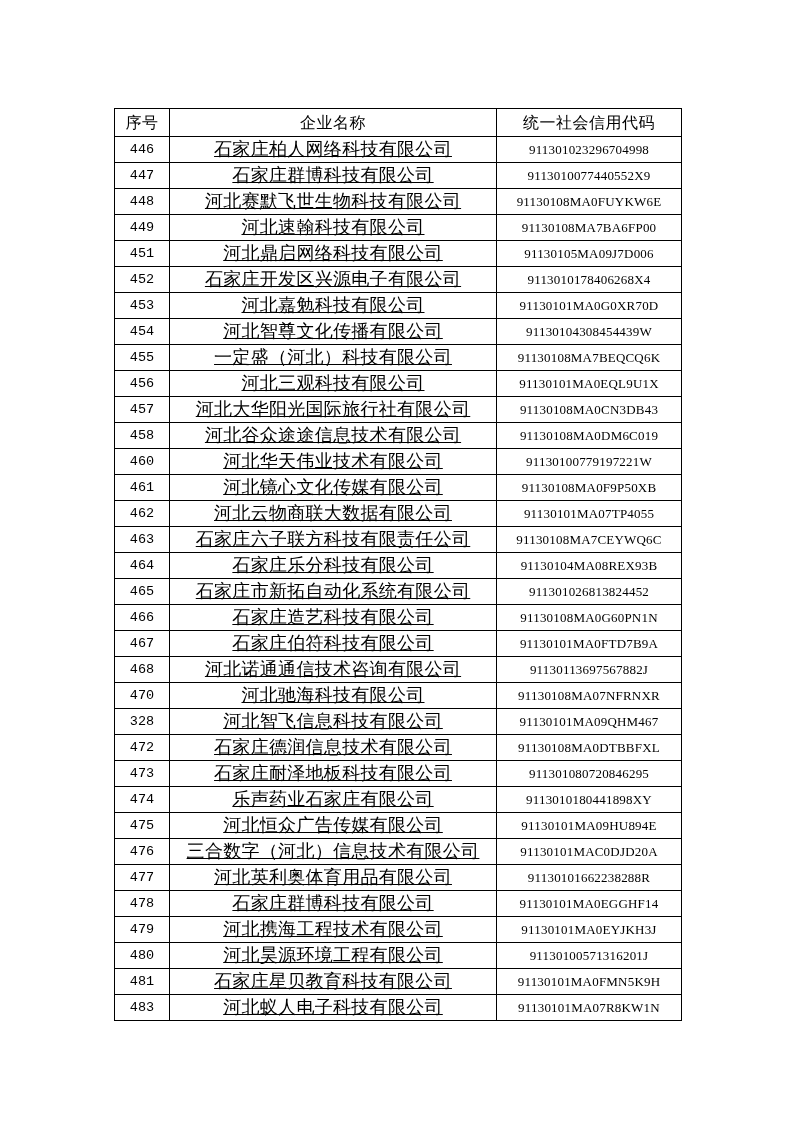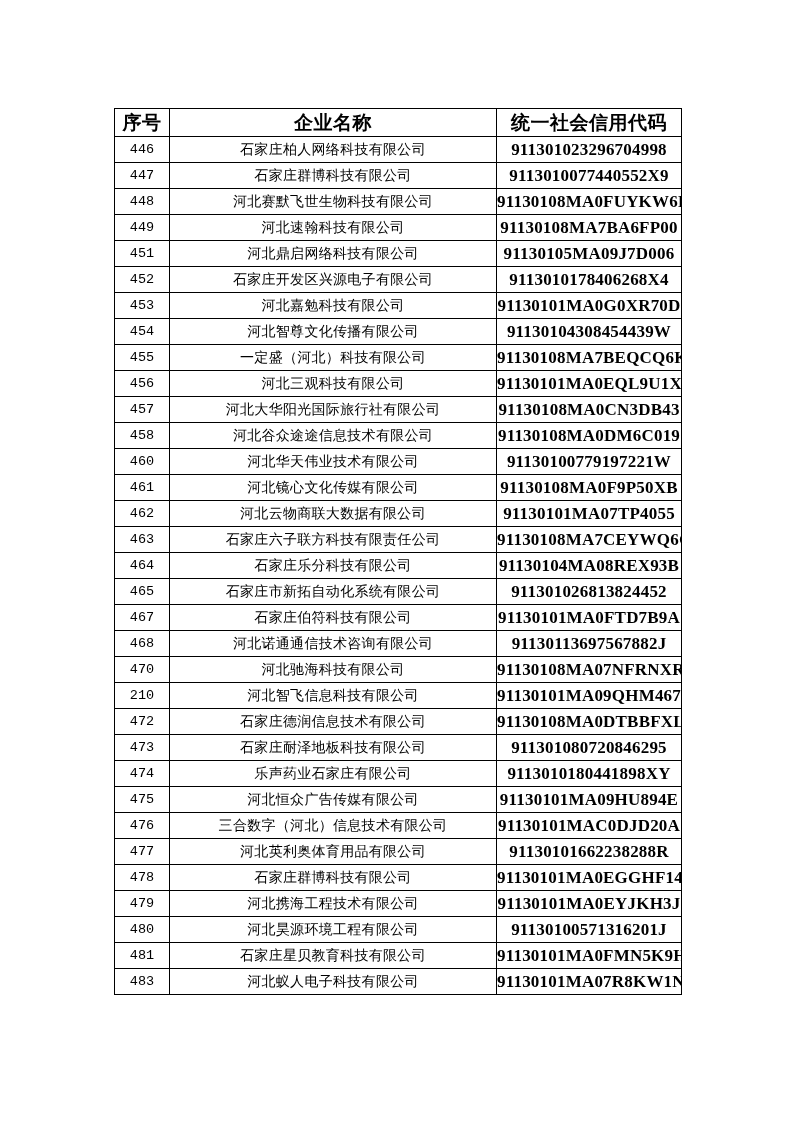--- a/index.html
+++ b/index.html
@@ -35,39 +35,39 @@
     border: 1px solid #000000;
     padding: 0;
     height: 25px;
     line-height: 25px;
     text-align: center;
     vertical-align: middle;
     overflow: hidden;
     white-space: nowrap;
   }
   table.registry thead th {
-    font-weight: bold;
-    font-size: 19px;
+    font-weight: normal;
+    font-size: 16px;
     height: 27px;
     line-height: 27px;
     letter-spacing: 0.5px;
   }
   td.seq {
     font-size: 13.5px;
     font-family: Liberation Mono, monospace;
   }
   td.name {
-    font-size: 14px;
+    font-size: 18px;
     letter-spacing: 0.3px;
+    text-decoration: underline;
   }
   td.code {
-    font-size: 17px;
+    font-size: 13px;
     font-family: "Liberation Serif", "DejaVu Serif", serif;
     letter-spacing: 0.2px;
-    font-weight: bold;
   }
 </style>
 </head>
 <body>
 
 <div id="page">
   <table class="registry">
     <colgroup>
       <col class="c-seq">
         <col class="c-name">
@@ -165,36 +165,41 @@
           <td class="seq">464</td>
           <td class="name">石家庄乐分科技有限公司</td>
           <td class="code">91130104MA08REX93B</td>
         </tr>
         <tr>
           <td class="seq">465</td>
           <td class="name">石家庄市新拓自动化系统有限公司</td>
           <td class="code">911301026813824452</td>
         </tr>
         <tr>
+          <td class="seq">466</td>
+          <td class="name">石家庄造艺科技有限公司</td>
+          <td class="code">91130108MA0G60PN1N</td>
+        </tr>
+        <tr>
           <td class="seq">467</td>
           <td class="name">石家庄伯符科技有限公司</td>
           <td class="code">91130101MA0FTD7B9A</td>
         </tr>
         <tr>
           <td class="seq">468</td>
           <td class="name">河北诺通通信技术咨询有限公司</td>
           <td class="code">91130113697567882J</td>
         </tr>
         <tr>
           <td class="seq">470</td>
           <td class="name">河北驰海科技有限公司</td>
           <td class="code">91130108MA07NFRNXR</td>
         </tr>
         <tr>
-          <td class="seq">210</td>
+          <td class="seq">328</td>
           <td class="name">河北智飞信息科技有限公司</td>
           <td class="code">91130101MA09QHM467</td>
         </tr>
         <tr>
           <td class="seq">472</td>
           <td class="name">石家庄德润信息技术有限公司</td>
           <td class="code">91130108MA0DTBBFXL</td>
         </tr>
         <tr>
           <td class="seq">473</td>

